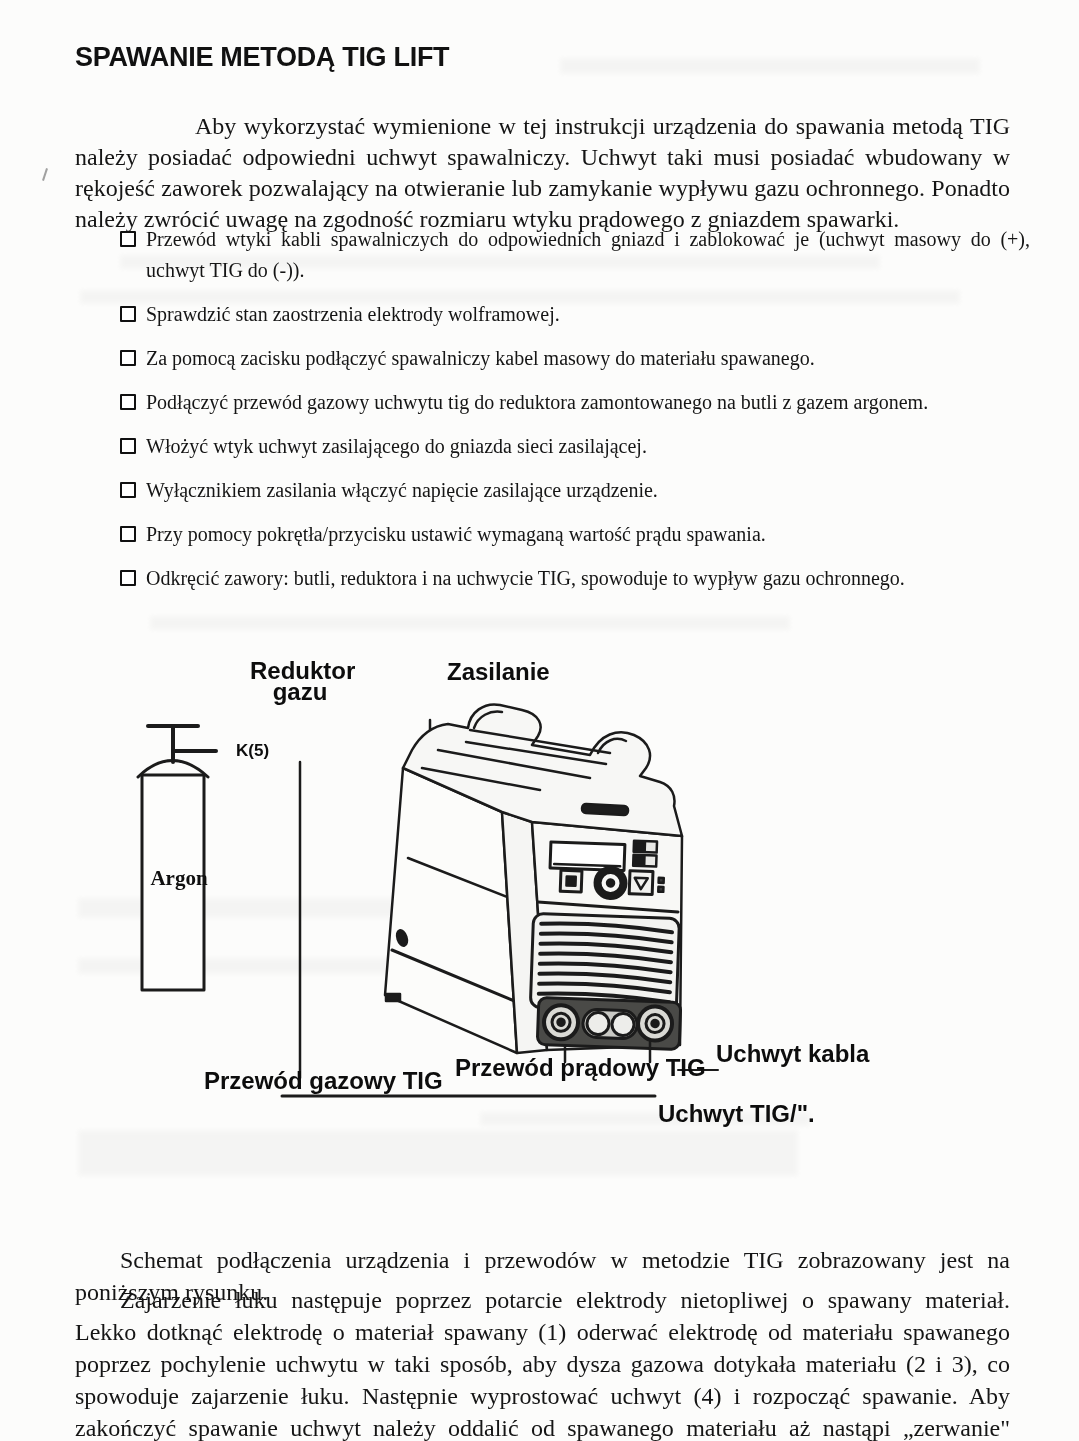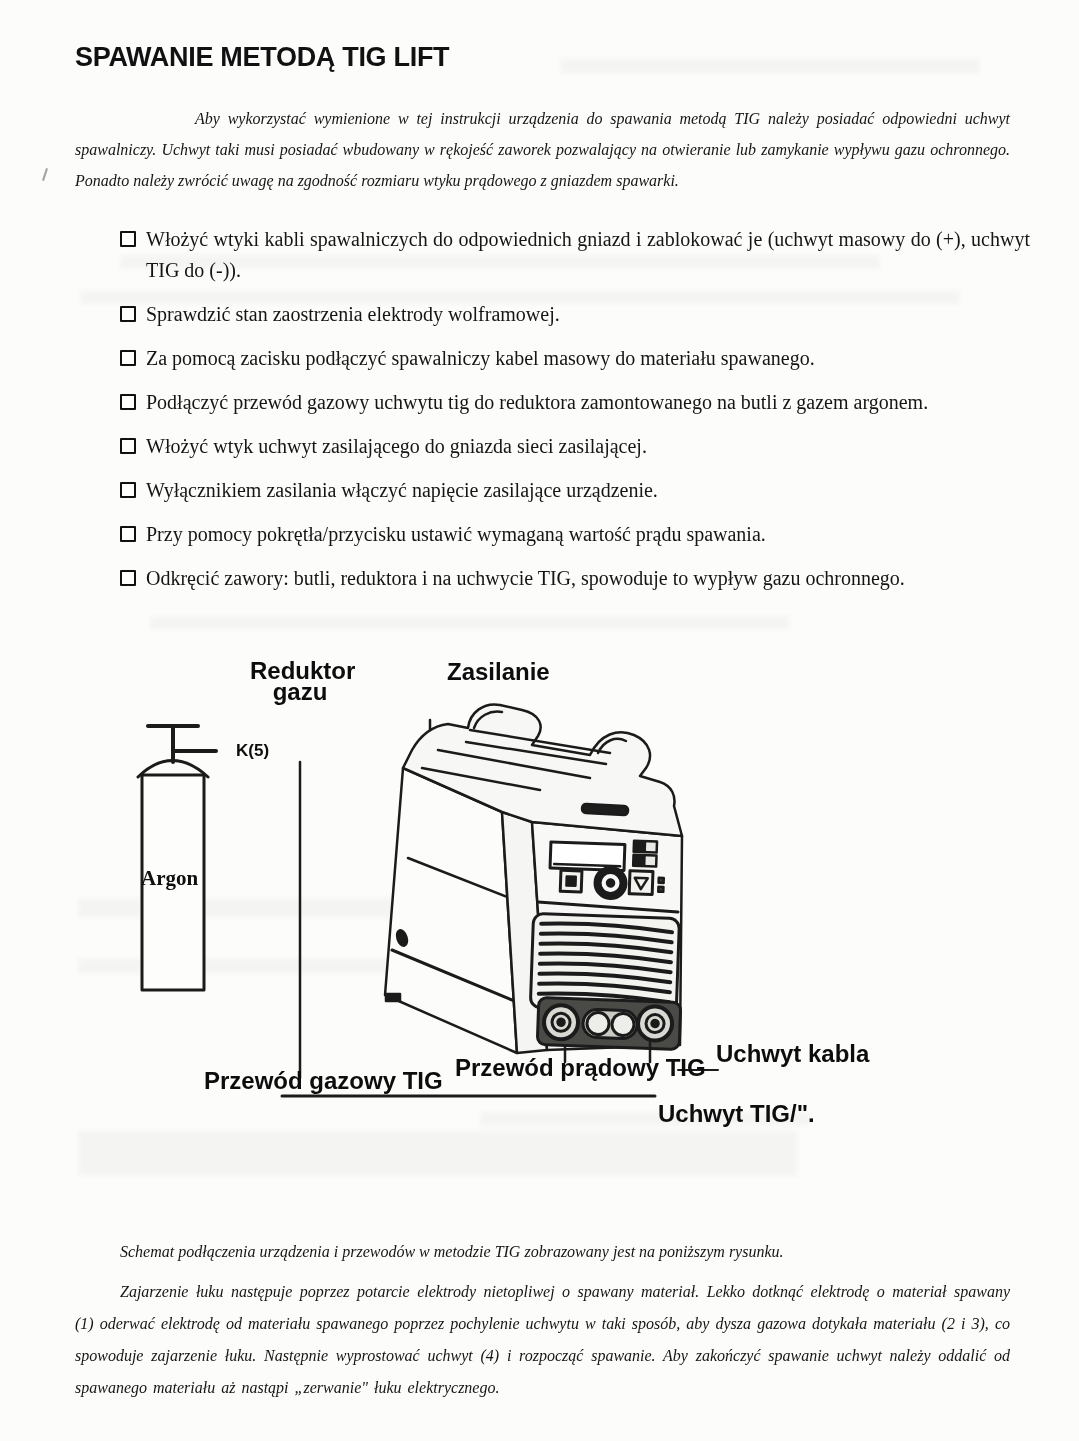--- a/index.html
+++ b/index.html
@@ -15,23 +15,22 @@
   
   .title{
     position:absolute;left:75px;top:30px;
     font-family:"Liberation Sans", sans-serif;
     font-weight:bold;font-size:27px;letter-spacing:-0.3px;
     color:#111;
     margin-top:12px;
   }
   .para{
     position:absolute;left:75px;width:935px;
-    font-size:16px;line-height:31px;
+    font-size:24px;line-height:31px;
     text-align:justify;
-    font-style:italic;
   }
   .para.intro{top:87px;text-indent:120px;}
   .para.schemat{top:1220px;text-indent:45px;line-height:32px;}
   .para.zajarzenie{top:1260px;text-indent:45px;line-height:32px;word-spacing:2px;}
   
   .checklist{
     position:absolute;left:120px;top:224px;width:910px;
     list-style:none;margin:0;padding:0;
     font-size:20px;line-height:31px;
   }
@@ -44,21 +43,21 @@
   
   .dlabel{
     position:absolute;
     font-family:"Liberation Sans", sans-serif;
     font-weight:bold;font-size:24px;line-height:21px;color:#0d0d0d;
   }
   .dlabel.small{font-size:17px;}
   .argon-label{
     position:absolute;left:141px;top:866px;width:76px;
     font-family:"Liberation Serif", serif;font-weight:bold;font-size:21px;
-    text-align:left;color:#101010;
+    text-align:center;color:#101010;
   }
   
   .diagram-svg{position:absolute;left:70px;top:650px;}
   
   .ghost{
     position:absolute;background:#8a8a86;opacity:0.06;
     filter:blur(2px);border-radius:3px;pointer-events:none;
   }
   .tickmark{
     position:absolute;left:44px;top:168px;width:2px;height:13px;
@@ -80,21 +79,21 @@
   <div class="ghost" style="left:78px;top:1130px;width:720px;height:46px;"></div>
   <div class="tickmark"></div>
 
   <h1 class="title">SPAWANIE METODĄ TIG LIFT</h1>
 
   <p class="para intro">Aby wykorzystać wymienione w tej instrukcji urządzenia do spawania metodą TIG należy posiadać odpowiedni uchwyt spawalniczy. Uchwyt taki musi posiadać wbudowany w rękojeść zaworek pozwalający na otwieranie lub zamykanie wypływu gazu ochronnego. Ponadto należy zwrócić uwagę na zgodność rozmiaru wtyku prądowego z gniazdem spawarki.</p>
 
   <ul class="checklist">
     <li>
         <span class="cbx"></span>
-        <span>Włożyć wtyki kabli spawalniczych do odpowiednich gniazd i zablokować je (uchwyt masowy do (+), uchwyt TIG do (-)).</span>
+        <span>Przewód wtyki kabli spawalniczych do odpowiednich gniazd i zablokować je (uchwyt masowy do (+), uchwyt TIG do (-)).</span>
       </li>
     <li>
         <span class="cbx"></span>
         <span>Sprawdzić stan zaostrzenia elektrody wolframowej.</span>
       </li>
     <li>
         <span class="cbx"></span>
         <span>Za pomocą zacisku podłączyć spawalniczy kabel masowy do materiału spawanego.</span>
       </li>
     <li>

